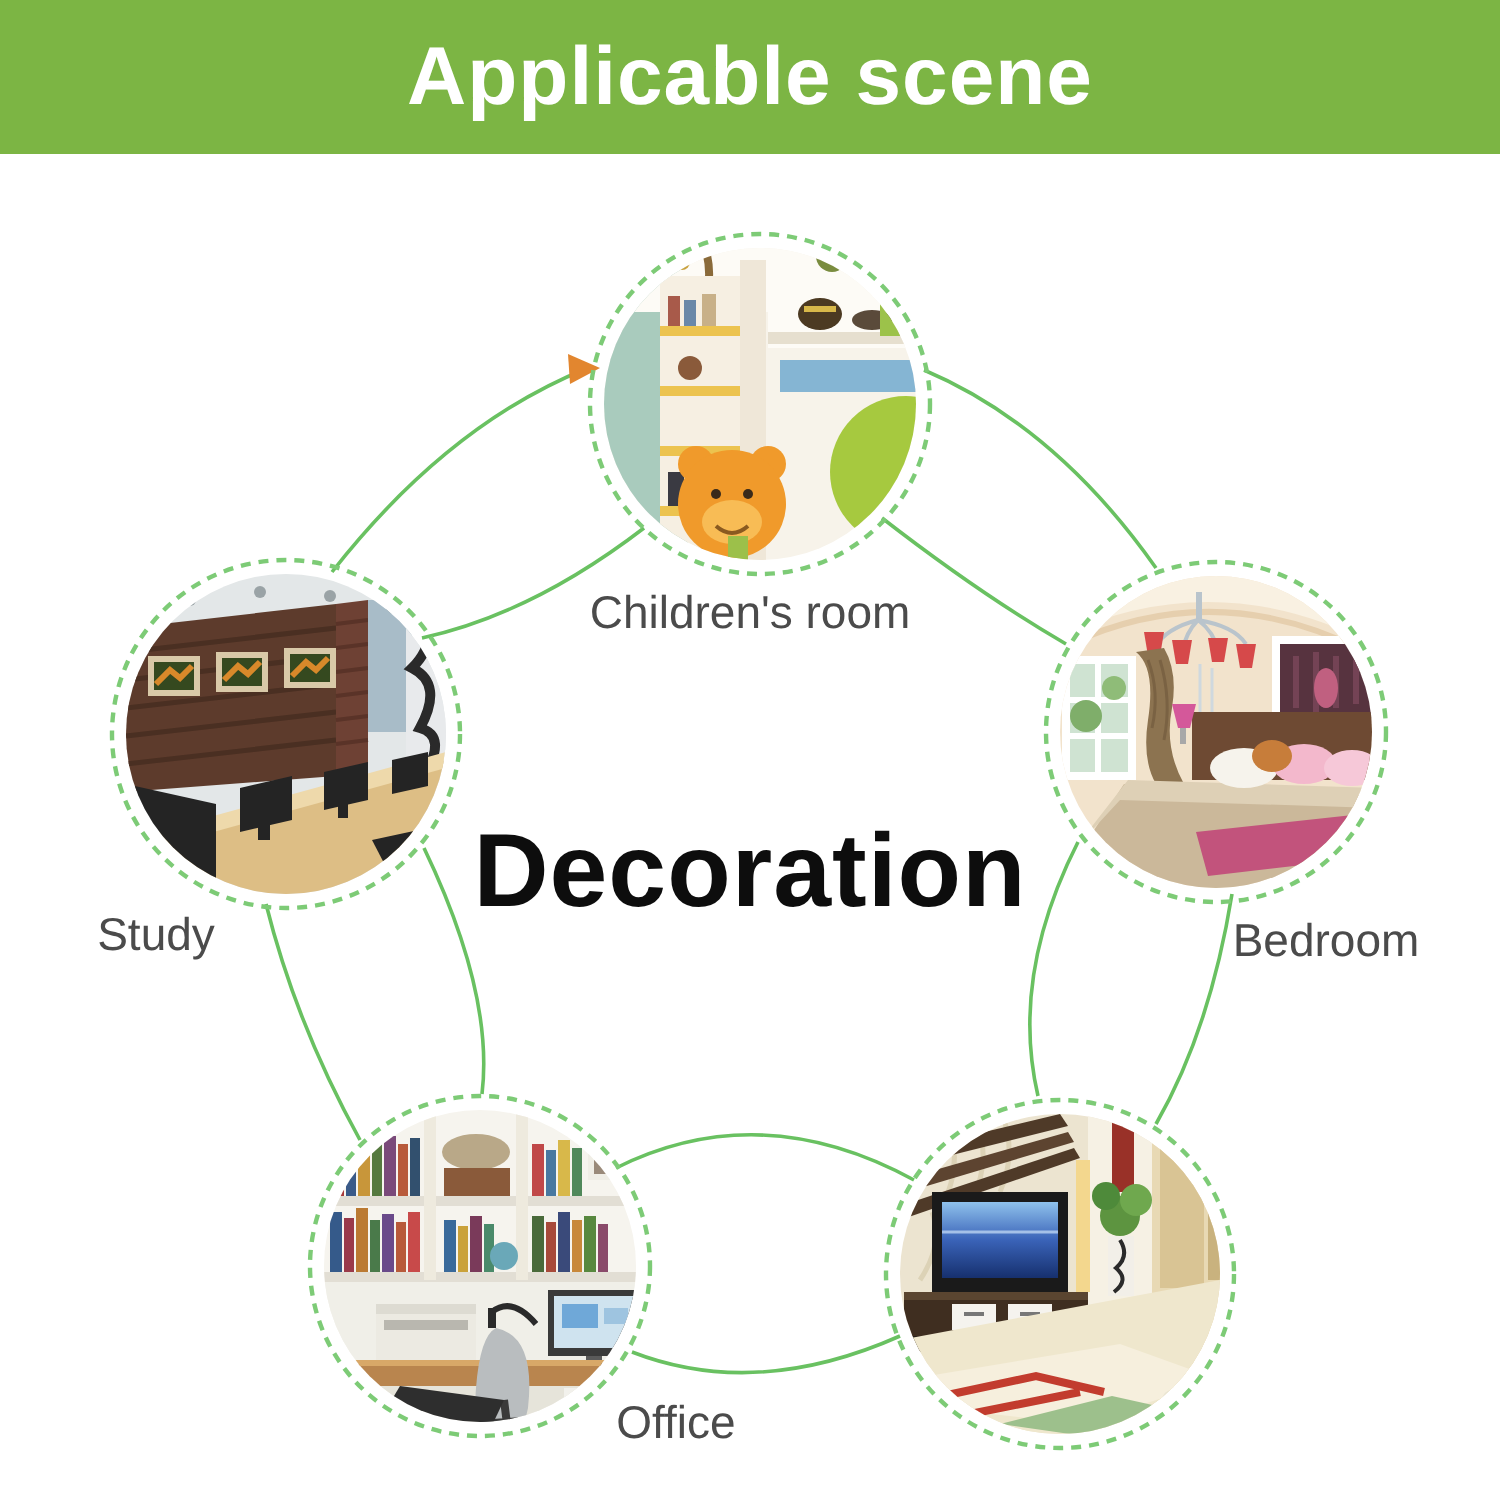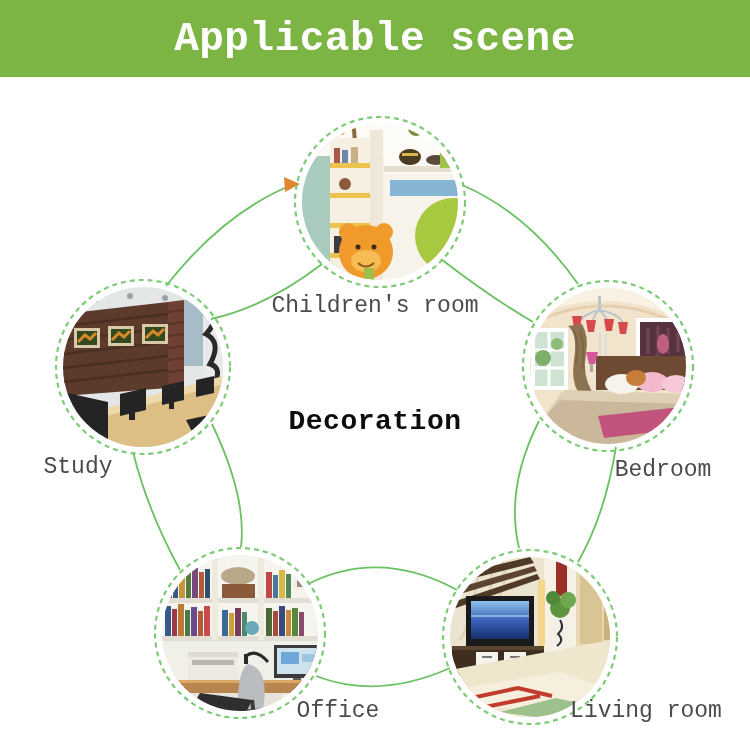--- a/index.html
+++ b/index.html
@@ -1,34 +1,34 @@
 <!DOCTYPE html>
 <html><head>
 <meta charset="utf-8">
 <style>
   html,body{margin:0;padding:0;background:#ffffff;}
   .stage{
     position:relative;width:750px;height:750px;overflow:hidden;
-    font-family:Liberation Mono, monospace;background:#ffffff;
+    font-family:Liberation Sans, sans-serif;background:#ffffff;
   }
   .banner{
     position:absolute;left:0;top:0;width:750px;height:77px;
     background:#7cb544;display:flex;align-items:center;justify-content:center;
   }
   .banner-title{
     color:#ffffff;font-size:41px;font-weight:bold;letter-spacing:0.5px;
   }
   .diagram-svg{position:absolute;left:0;top:0;}
   .scene-label{
     position:absolute;transform:translateX(-50%);
     color:#4b4b4b;font-size:23px;white-space:nowrap;
   }
   .center-label{
     position:absolute;transform:translateX(-50%);
-    color:#0d0d0d;font-size:28px;font-weight:800;white-space:nowrap;
+    color:#0d0d0d;font-size:52px;font-weight:800;white-space:nowrap;
     letter-spacing:0.5px;
   }
 </style>
 </head>
 <body>
 
 <div class="stage">
 
   <div class="banner">
     <span class="banner-title">Applicable scene</span>
@@ -309,17 +309,16 @@
         <polygon points="200,693 252,700 244,717 188,713" fill="#2e2e2e"></polygon>
       </g>
     </g>
 
   </svg>
 
   <div class="center-label" style="left:375px;top:406px;">Decoration</div>
 
   <div class="scene-label" style="left:663px;top:457px;">Bedroom</div>
   <div class="scene-label" style="left:375px;top:293px;">Children's room</div>
-  <div class="scene-label" style="left:646px;top:698px;">Living room</div>
   <div class="scene-label" style="left:338px;top:698px;">Office</div>
   <div class="scene-label" style="left:78px;top:454px;">Study</div>
 
 </div>
 
 </body></html>

